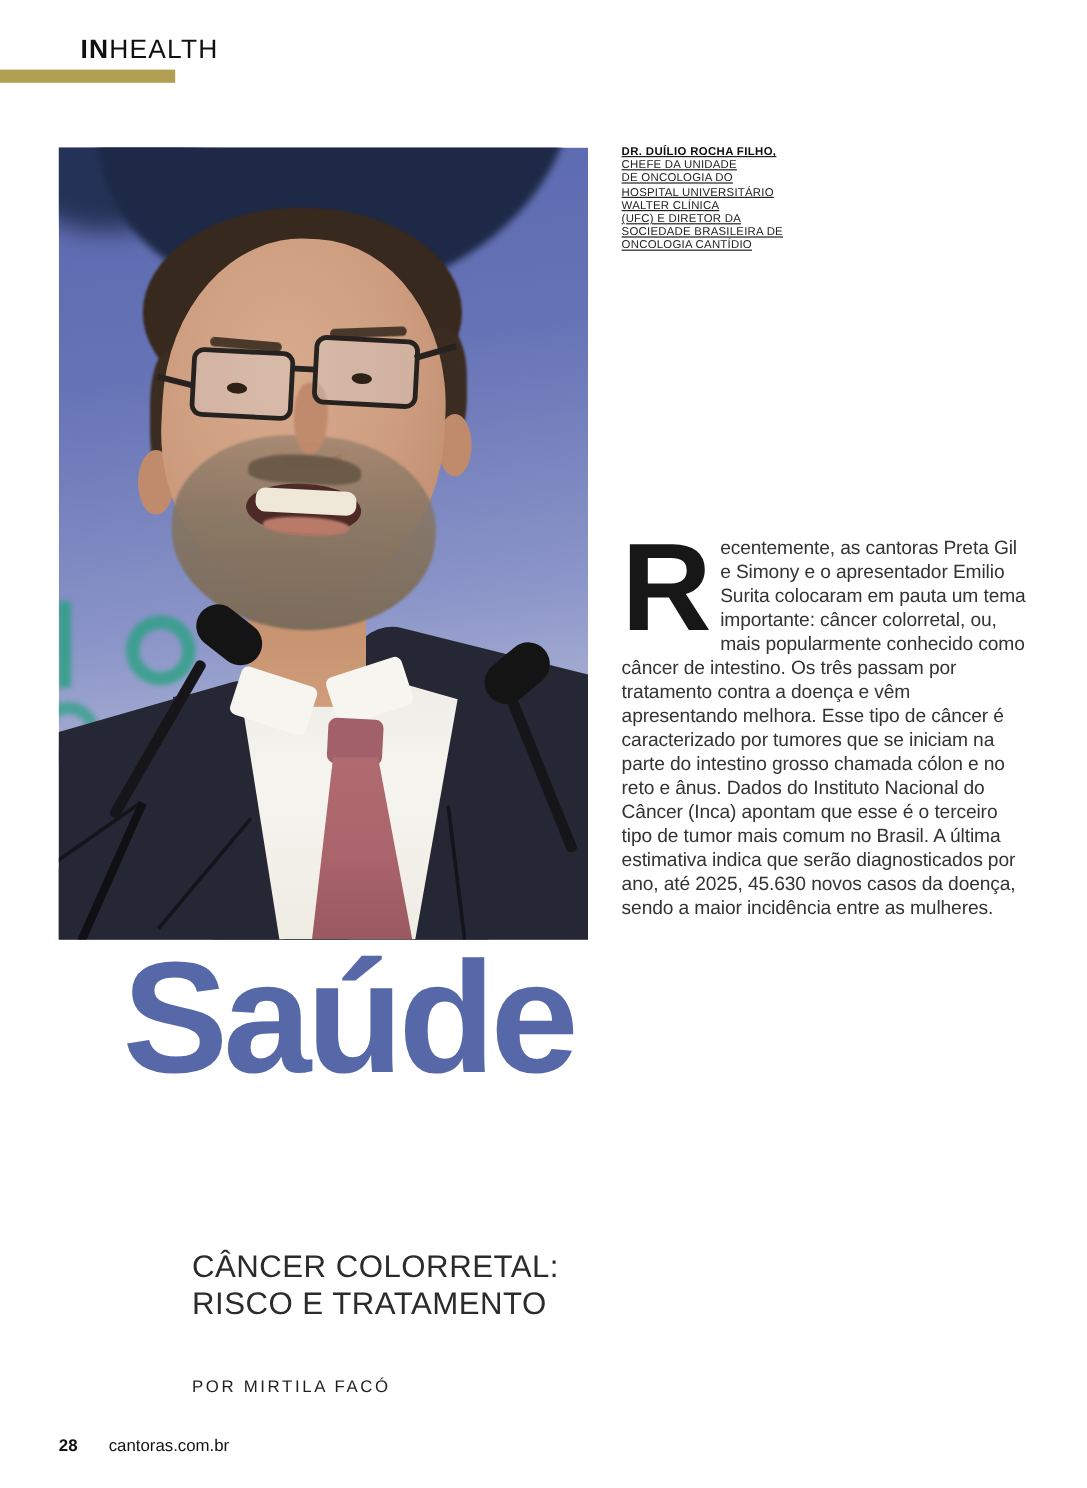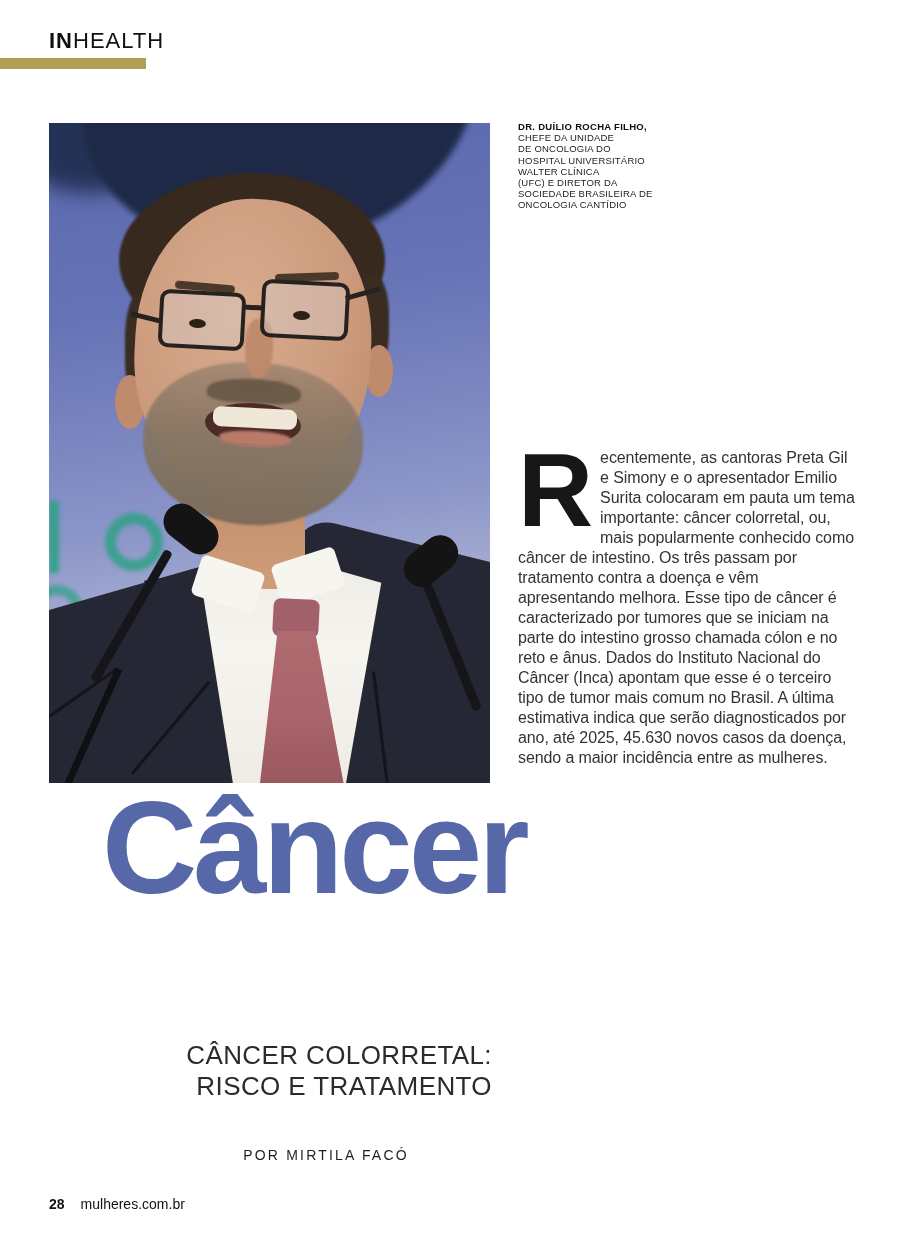--- a/index.html
+++ b/index.html
@@ -5,21 +5,21 @@
   * { margin:0; padding:0; box-sizing:border-box; }
   html,body { background:#e8e8e8; }
   .page {
     position:relative; width:906px; height:1240px; margin:0 auto;
     background:#ffffff; overflow:hidden;
     font-family:"Liberation Sans", sans-serif;
   }
 
   
   .masthead { position:absolute; left:49px; top:28px; font-size:22px; letter-spacing:1px; color:#111; }
-  .masthead .bold { font-weight:700; }
+  .masthead .bold { font-weight:700;margin-left:18px; }
   .accent-bar { position:absolute; left:0; top:58px; width:146px; height:11px; background:#b1a054; }
 
   
   .photo {
     position:absolute; left:49px; top:123px; width:441px; height:660px;
     overflow:hidden; box-shadow:inset 0 0 0 1px rgba(25,35,70,.35);
   }
   .photo * { position:absolute; }
   .ph-bg { inset:0; background:linear-gradient(172deg,#5a68ae 0%,#6673b6 28%,#8b95c8 58%,#bfc5da 84%,#dcdee8 100%); }
   .ph-corner { left:-40px; top:-50px; width:160px; height:120px; background:#253257; border-radius:50%; filter:blur(10px); }
@@ -84,40 +84,40 @@
   .mic-rod-l { left:78px; top:418px; width:9px; height:150px; background:#15151a; transform:rotate(30deg); border-radius:4px; }
   .mic-rod-l2 { left:38px; top:540px; width:7px; height:140px; background:#101014; transform:rotate(24deg); }
   .mic-foam-r { left:352px; top:420px; width:60px; height:36px; background:#141414; border-radius:18px; transform:rotate(-40deg); }
   .mic-rod-r { left:398px; top:452px; width:9px; height:140px; background:#15151a; transform:rotate(-22deg); border-radius:4px; }
   .cable-1 { left:18px; top:520px; width:3px; height:120px; background:#14141a; transform:rotate(55deg); }
   .cable-2 { left:120px; top:545px; width:3px; height:120px; background:#14141a; transform:rotate(40deg); }
   .cable-3 { left:330px; top:548px; width:3px; height:115px; background:#14141a; transform:rotate(-7deg); }
 
   
   .caption { position:absolute; left:518px; top:121px; width:180px; font-size:9.5px; line-height:11.2px;
-             letter-spacing:.2px; color:#222; }
+             letter-spacing:.2px; color:#222;text-decoration:underline; }
   .caption .cap-name { font-weight:700; color:#0d0d0d; letter-spacing:.3px; }
 
   
   .body-col { position:absolute; left:518px; top:448px; width:338px; font-size:16px; line-height:20px;
               color:#333; letter-spacing:-.1px; }
   .dropcap { float:left; font-size:104px; line-height:80px; font-weight:700; color:#171717;
              margin:2px 9px 0 0; letter-spacing:-2px; }
 
   
   .title { position:absolute; left:102px; top:792px; font-size:132px; line-height:112px; font-weight:800;
            letter-spacing:-4px; color:#5668a8; }
-  .subtitle { position:absolute; left:160px; top:1040px; width:332px; text-align:right;
+  .subtitle { position:absolute; left:160px; top:1040px; width:332px; text-align:left;
               font-size:26px; line-height:31px; color:#2b2b2b; letter-spacing:.4px; }
-  .byline { position:absolute; left:160px; top:1147px; width:332px; text-align:center;
+  .byline { position:absolute; left:160px; top:1147px; width:332px; text-align:left;
             font-size:14px; letter-spacing:2.2px; color:#1f1f1f; }
 
   
   .footer { position:absolute; left:49px; top:1196px; font-size:14px; color:#111; }
-  .footer .pnum { font-weight:700; margin-right:16px; }
+  .footer .pnum { font-weight:700; margin-right:26px; }
 </style>
 </head>
 <body>
 
 <div class="page">
 
   <div class="masthead">
     <span class="bold">IN</span><span>HEALTH</span>
   </div>
   <div class="accent-bar"></div>
@@ -184,27 +184,27 @@
     <div>(UFC) E DIRETOR DA</div>
     <div>SOCIEDADE BRASILEIRA DE</div>
     <div>ONCOLOGIA CANTÍDIO</div>
   </div>
 
   <div class="body-col">
     <span class="dropcap">R</span><span>ecentemente, as cantoras Preta Gil e Simony e o apresentador Emilio Surita colocaram em pauta um tema importante: câncer colorretal, ou, mais popularmente conhecido como câncer de intestino. Os três passam por tratamento contra a doença e vêm apresentando melhora. Esse tipo de câncer é caracterizado por tumores que se iniciam na parte do intestino grosso chamada cólon e no reto e ânus. Dados do Instituto Nacional do Câncer (Inca) apontam que esse é o terceiro tipo de tumor mais comum no Brasil. A última estimativa indica que serão diagnosticados por ano, até 2025, 45.630 novos casos da doença, sendo a maior incidência entre as mulheres.</span>
   </div>
 
   <div class="title">
-    <div>Câncer</div>
+    <div>Saúde</div>
   </div>
 
   <div class="subtitle">
     <div>CÂNCER COLORRETAL:</div>
     <div>RISCO E TRATAMENTO</div>
   </div>
 
   <div class="byline">POR MIRTILA FACÓ</div>
 
   <div class="footer">
-    <span class="pnum">28</span><span>mulheres.com.br</span>
+    <span class="pnum">28</span><span>cantoras.com.br</span>
   </div>
 
 </div>
 
 </body></html>

